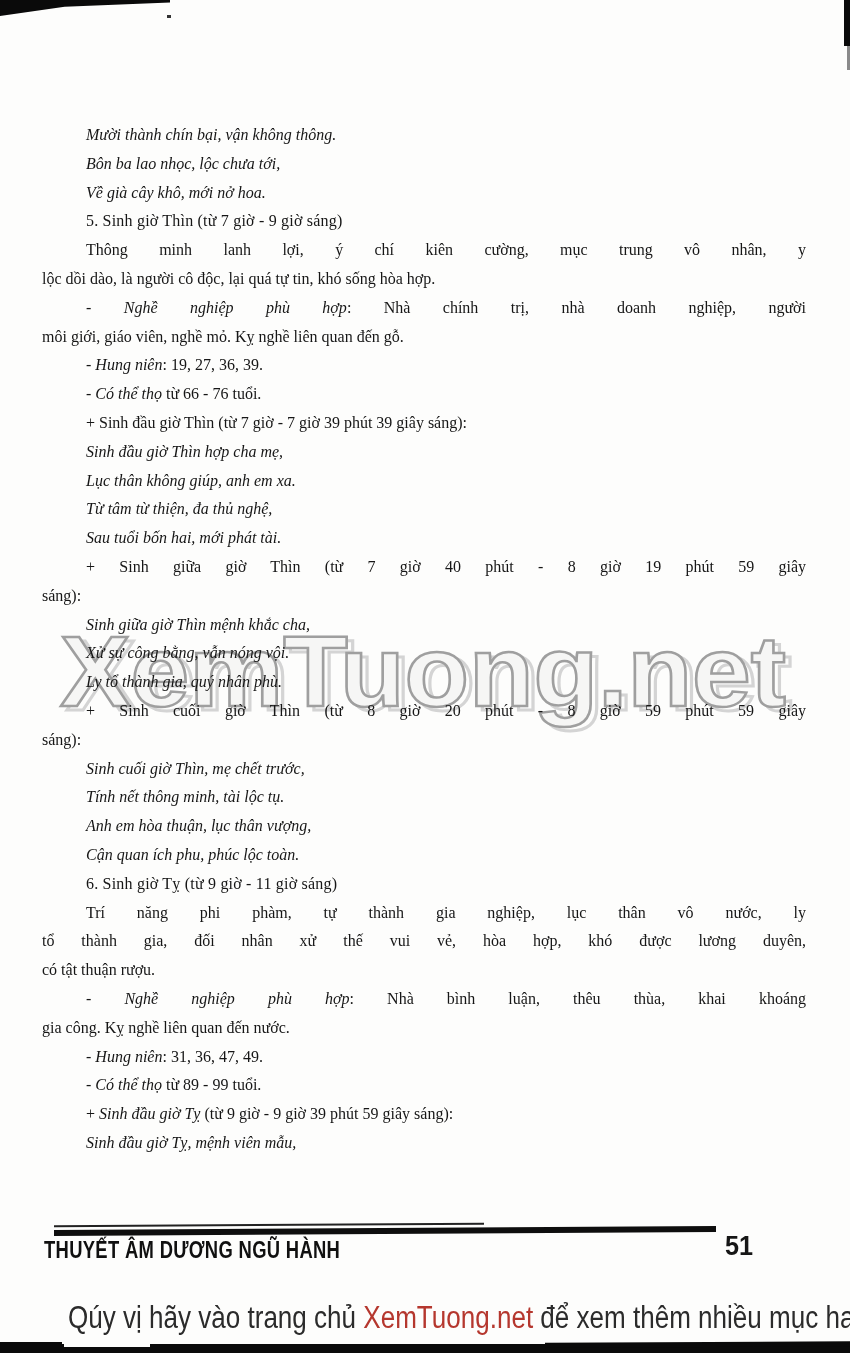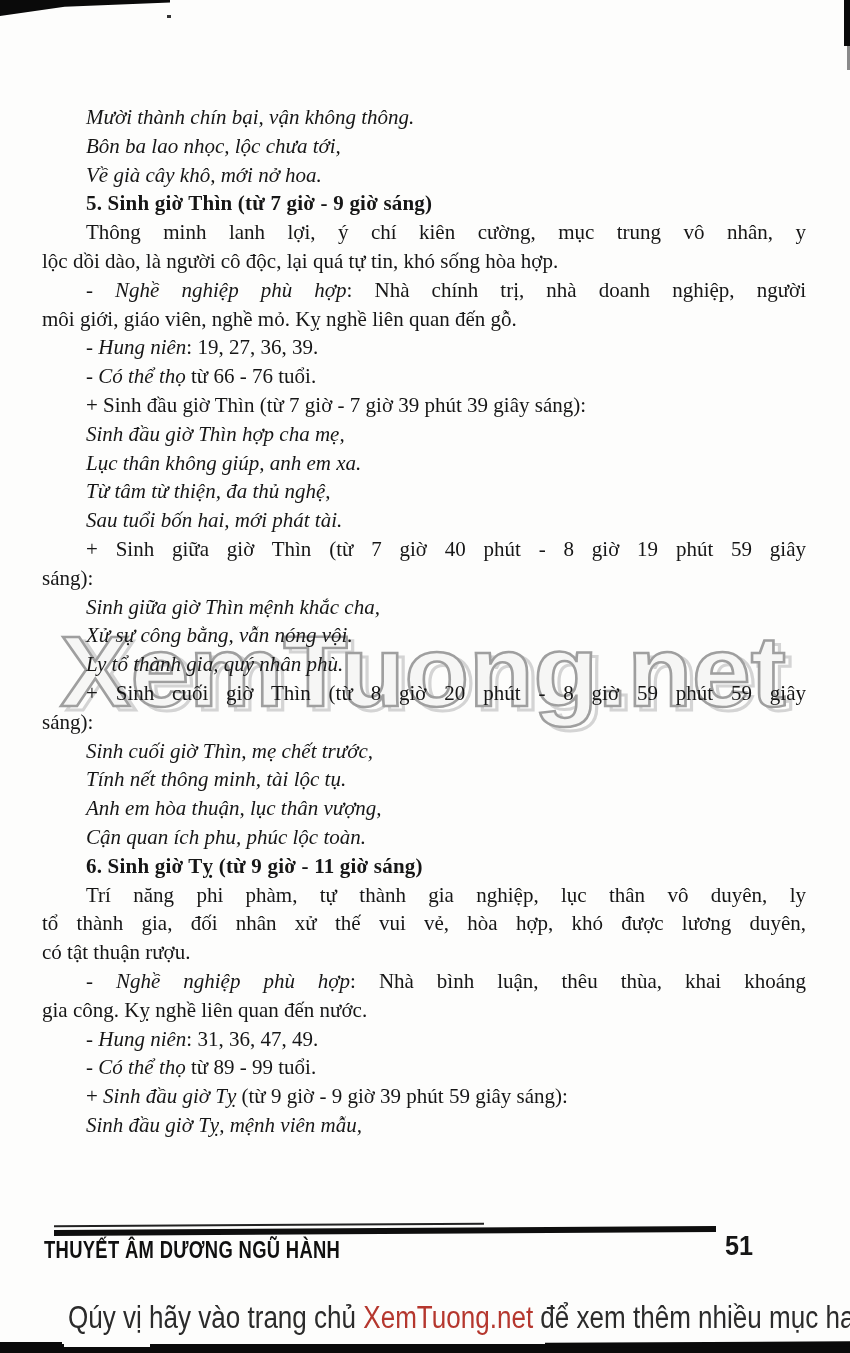--- a/index.html
+++ b/index.html
@@ -21,28 +21,28 @@
 
   
   .watermark{position:absolute;left:52px;top:608px;z-index:1;pointer-events:none;}
   .watermark svg text{
     font-family:"Liberation Sans","DejaVu Sans",sans-serif;
     font-weight:bold;
   }
 
   
   .text-block{
-    position:absolute;left:42px;top:103px;width:764px;z-index:2;
-    font-size:21px;line-height:28.8px;color:#161616;
+    position:absolute;left:42px;top:121px;width:764px;z-index:2;
+    font-size:16px;line-height:28.8px;color:#161616;
   }
   .line{height:28.8px;white-space:nowrap;}
   .line.indent{padding-left:44px;}
   .line.justify{white-space:normal;text-align:justify;text-align-last:justify;}
   .seg.i{font-style:italic;}
-  .seg.b{font-weight:bold;}
+  .seg.b{font-weight:normal;}
   .line.heading{font-weight:bold;letter-spacing:.2px;}
 
   
   .footer-rule{
     position:absolute;left:54px;top:1228px;width:662px;height:6px;background:#0e0e0e;
     transform:rotate(-.35deg);z-index:2;
   }
   .footer-rule-thin{
     position:absolute;left:54px;top:1224px;width:430px;height:2px;background:#222;
     transform:rotate(-.3deg);z-index:2;
@@ -112,21 +112,21 @@
       <div class="line indent"><span class="seg i">Sinh giữa giờ Thìn mệnh khắc cha,</span></div>
       <div class="line indent"><span class="seg i">Xử sự công bằng, vẫn nóng vội.</span></div>
       <div class="line indent"><span class="seg i">Ly tổ thành gia, quý nhân phù.</span></div>
       <div class="line indent justify"><span class="seg">+ Sinh cuối giờ Thìn (từ 8 giờ 20 phút - 8 giờ 59 phút 59 giây</span></div>
       <div class="line"><span class="seg">sáng):</span></div>
       <div class="line indent"><span class="seg i">Sinh cuối giờ Thìn, mẹ chết trước,</span></div>
       <div class="line indent"><span class="seg i">Tính nết thông minh, tài lộc tụ.</span></div>
       <div class="line indent"><span class="seg i">Anh em hòa thuận, lục thân vượng,</span></div>
       <div class="line indent"><span class="seg i">Cận quan ích phu, phúc lộc toàn.</span></div>
       <div class="line indent heading"><span class="seg b">6. Sinh giờ Tỵ (từ 9 giờ - 11 giờ sáng)</span></div>
-      <div class="line indent justify"><span class="seg">Trí năng phi phàm, tự thành gia nghiệp, lục thân vô duyên, ly</span></div>
+      <div class="line indent justify"><span class="seg">Trí năng phi phàm, tự thành gia nghiệp, lục thân vô nước, ly</span></div>
       <div class="line justify"><span class="seg">tổ thành gia, đối nhân xử thế vui vẻ, hòa hợp, khó được lương duyên,</span></div>
       <div class="line"><span class="seg">có tật thuận rượu.</span></div>
       <div class="line indent justify"><span class="seg i">- Nghề nghiệp phù hợp</span><span class="seg">: Nhà bình luận, thêu thùa, khai khoáng</span></div>
       <div class="line"><span class="seg">gia công. Kỵ nghề liên quan đến nước.</span></div>
       <div class="line indent"><span class="seg i">- Hung niên</span><span class="seg">: 31, 36, 47, 49.</span></div>
       <div class="line indent"><span class="seg i">- Có thể thọ</span><span class="seg"> từ 89 - 99 tuổi.</span></div>
       <div class="line indent"><span class="seg">+ </span><span class="seg i">Sinh đầu giờ Tỵ</span><span class="seg"> (từ 9 giờ - 9 giờ 39 phút 59 giây sáng):</span></div>
       <div class="line indent"><span class="seg i">Sinh đầu giờ Tỵ, mệnh viên mẫu,</span></div>
     </div>
 

